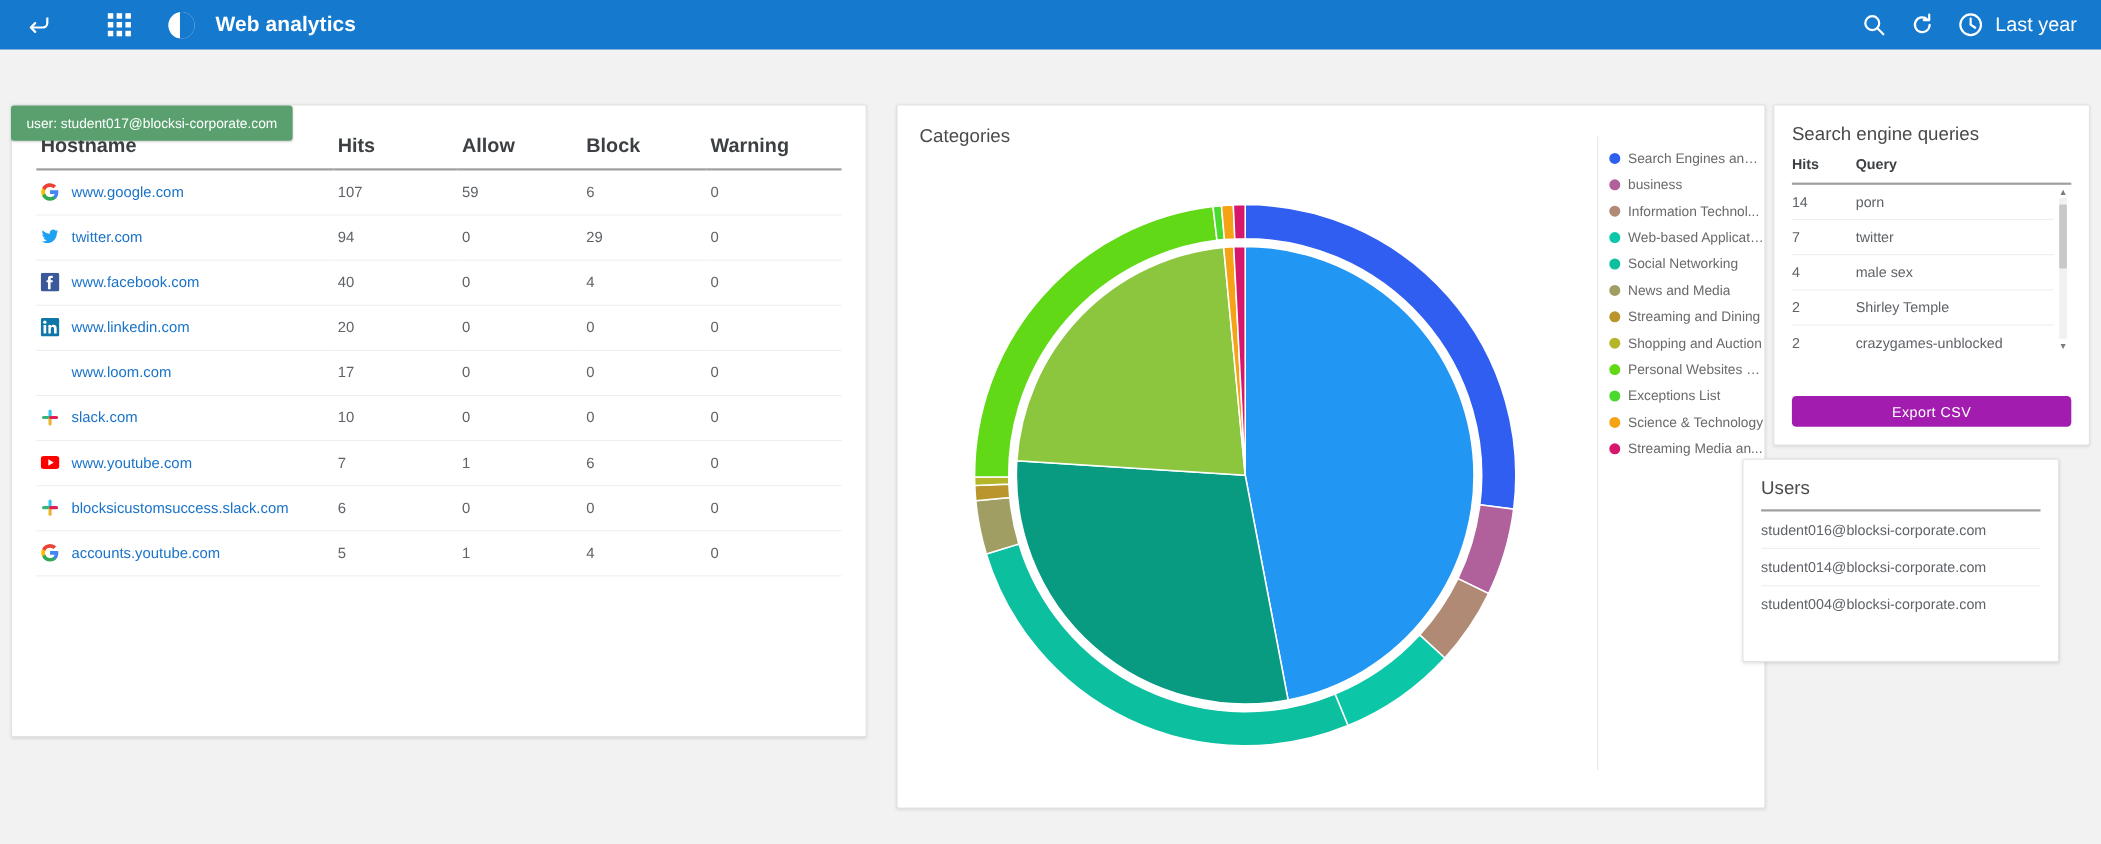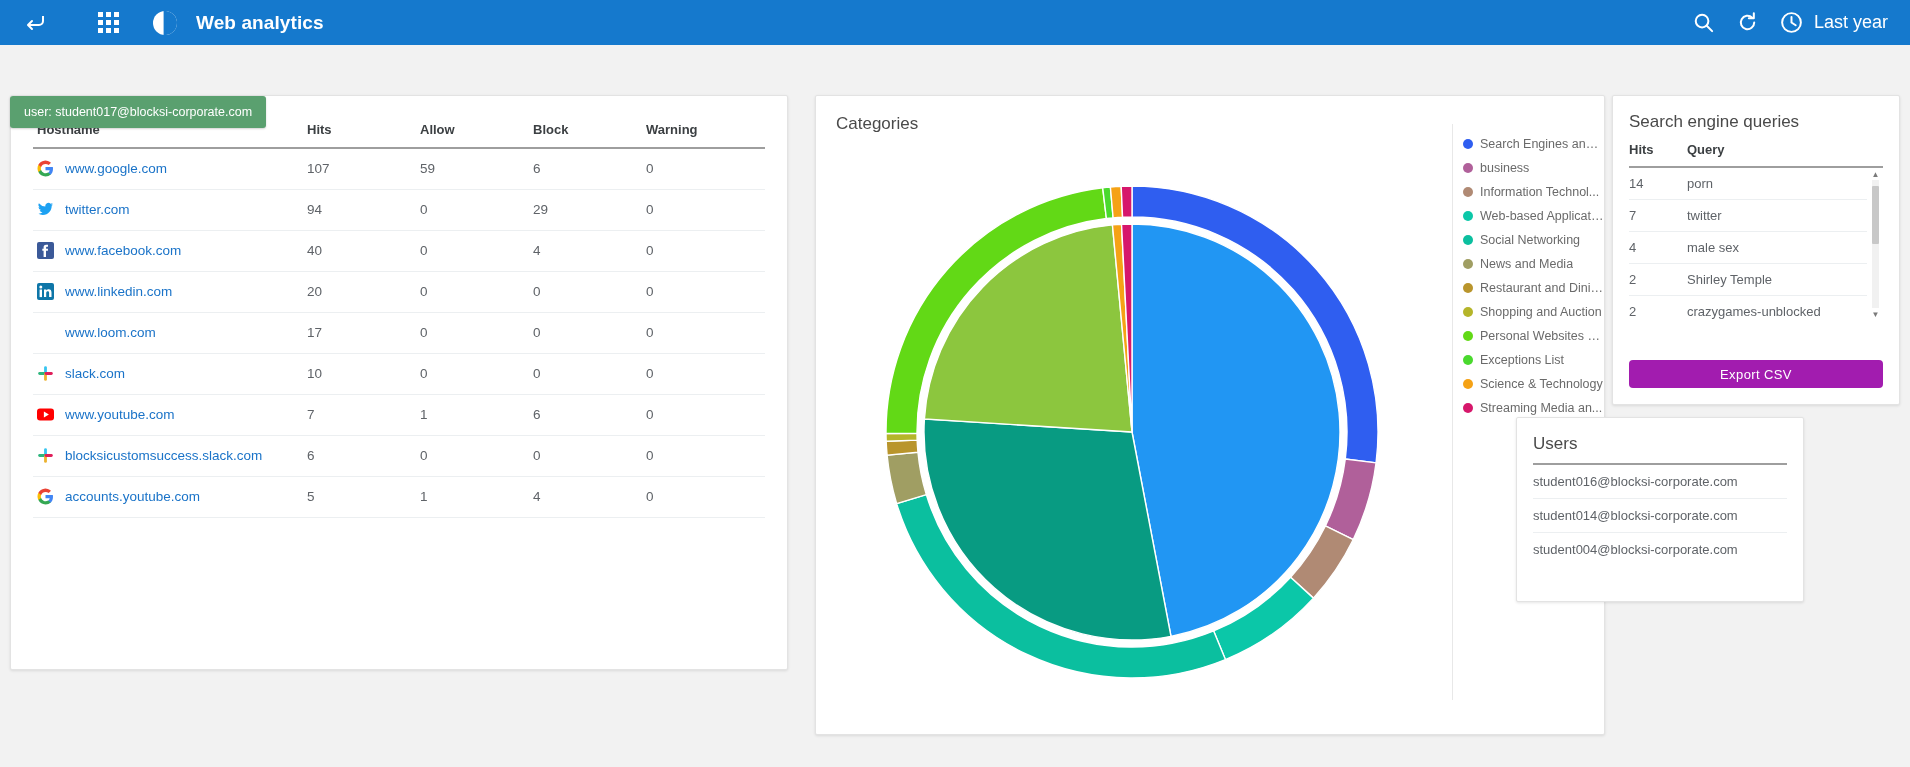--- a/index.html
+++ b/index.html
@@ -43,21 +43,21 @@
     box-shadow:0 1px 3px rgba(0,0,0,.10);
     position:absolute;
   }
   .card-title { font-size:17px; font-weight:400; color:#4a4a4a; }
 
   
   #popular { left:10px; top:50px; width:778px; height:575px; padding:20px 22px 0 22px; }
   #popular .card-title { margin-bottom:14px; }
   table.tbl { width:100%; border-collapse:collapse; }
   table.tbl th {
-    text-align:left; font-size:13px; font-weight:700; color:#3c4043;
+    text-align:left; font-size:18px; font-weight:700; color:#3c4043;
     padding:6px 4px 10px 4px; border-bottom:2px solid #9e9e9e;
   }
   table.tbl td {
     font-size:13.5px; color:#5f6368; padding:8px 4px;
     border-bottom:1px solid #eceff1; height:41px;
   }
   table.tbl td.host { color:#1a73c8; }
   .hostcell { display:flex; align-items:center; gap:11px; }
   .favicon { width:17px; height:17px; flex:0 0 17px; display:flex; align-items:center; justify-content:center; font-size:12px; font-weight:700; border-radius:2px; }
   .fav-blank { visibility:hidden; }
@@ -70,21 +70,21 @@
   .legendbox {
     position:absolute; right:0; top:28px; width:152px; height:576px;
     border-left:1px solid #e8e8e8; padding:8px 0 0 10px; overflow:hidden;
   }
   .legend-item { display:flex; align-items:center; gap:7px; height:24px; font-size:12.5px; color:#6a6a6a; cursor:pointer; }
   .legend-dot { width:10px; height:10px; border-radius:50%; flex:0 0 10px; }
   .legend-label { white-space:nowrap; overflow:hidden; text-overflow:ellipsis; }
 
   
   #queries { left:1612px; top:50px; width:288px; height:310px; padding:16px 16px 0 16px; }
-  #users { left:1516px; top:372px; width:288px; height:185px; padding:16px 16px 0 16px; }
+  #users { left:1584px; top:372px; width:288px; height:185px; padding:16px 16px 0 16px; }
   .qhead { display:flex; font-size:13px; font-weight:700; padding:10px 0 9px 0; border-bottom:2px solid #9e9e9e; }
   .qhead .h-hits { width:58px; }
   .qlist { position:relative; height:152px; overflow:hidden; padding-right:16px; }
   .qrow { display:flex; font-size:13px; color:#5f6368; padding:8px 0; border-bottom:1px solid #eceff1; }
   .qrow .c-hits { width:58px; }
   .qscroll { position:absolute; right:2px; top:0; width:11px; height:152px; }
   .qscroll .track { position:absolute; left:2px; top:12px; width:7px; height:128px; background:#f1f1f1; }
   .qscroll .thumb { position:absolute; left:2px; top:18px; width:7px; height:58px; background:#c8c8c8; border-radius:1px; }
   .qscroll .arr { position:absolute; left:0; width:11px; height:12px; display:flex; align-items:center; justify-content:center; font-size:8px; color:#7a7a7a; }
   .qscroll .arr.up { top:0; }
@@ -376,21 +376,21 @@
           <div class="legend-item">
             <span class="legend-dot" style="background: rgb(11, 191, 159);"></span>
             <span class="legend-label">Social Networking</span>
           </div>
           <div class="legend-item">
             <span class="legend-dot" style="background: rgb(160, 158, 99);"></span>
             <span class="legend-label">News and Media</span>
           </div>
           <div class="legend-item">
             <span class="legend-dot" style="background: rgb(185, 149, 44);"></span>
-            <span class="legend-label">Restaurant and Dining</span>
+            <span class="legend-label">Streaming and Dining</span>
           </div>
           <div class="legend-item">
             <span class="legend-dot" style="background: rgb(181, 181, 42);"></span>
             <span class="legend-label">Shopping and Auction</span>
           </div>
           <div class="legend-item">
             <span class="legend-dot" style="background: rgb(98, 217, 22);"></span>
             <span class="legend-label">Personal Websites a...</span>
           </div>
           <div class="legend-item">

